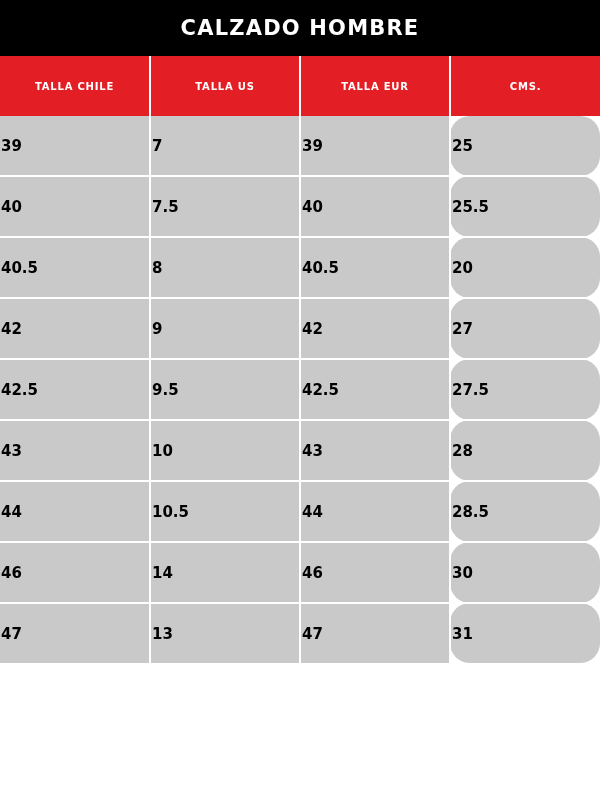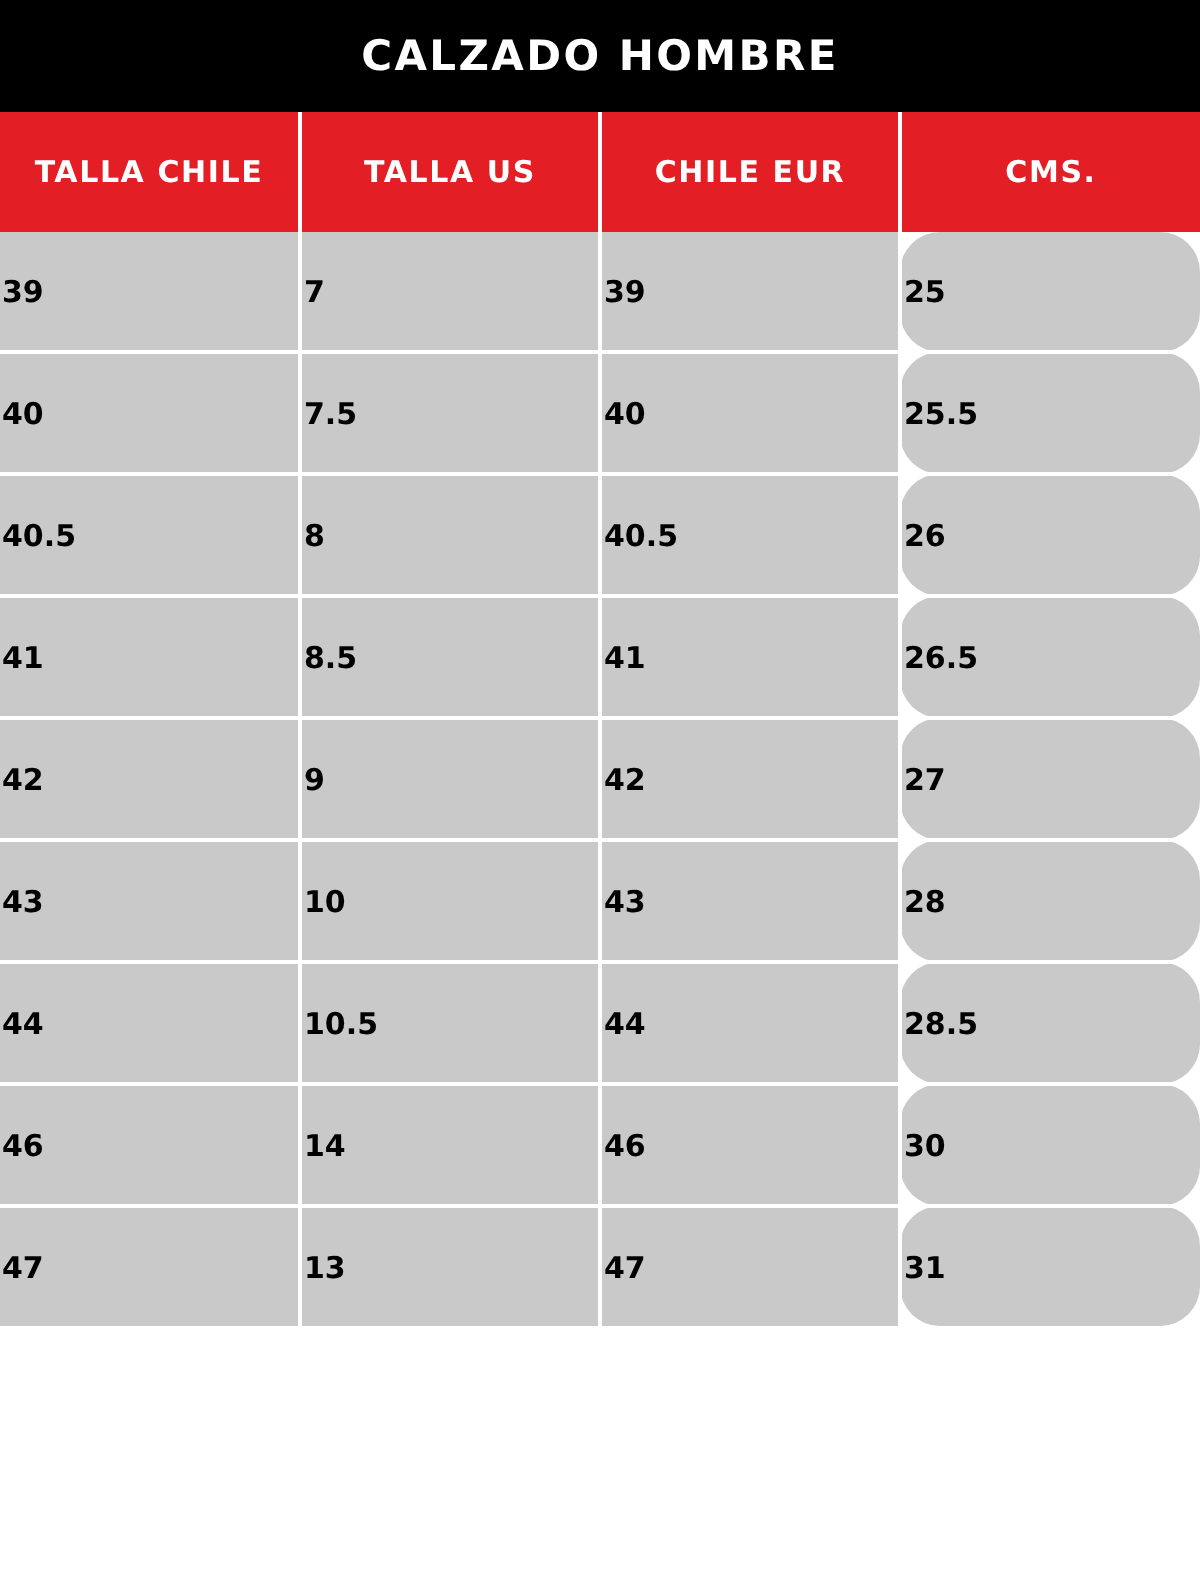--- a/index.html
+++ b/index.html
@@ -33,21 +33,21 @@
   }
   table.size-table {
     border-collapse: collapse;
     width: 100%;
     table-layout: fixed;
     flex: 1 1 auto;
   }
   table.size-table th {
     background: #e31e24;
     color: #ffffff;
-    font-size: 15px;
+    font-size: 10px;
     font-weight: bold;
     letter-spacing: 0.8px;
     height: 58px;
     border-right: 2px solid #ffffff;
     text-align: center;
     vertical-align: middle;
   }
   table.size-table th:last-child {
     border-right: none;
   }
@@ -75,54 +75,54 @@
 
 <div class="size-chart">
 
   <div class="chart-title">CALZADO HOMBRE</div>
 
   <table class="size-table">
     <thead>
       <tr>
         <th>TALLA CHILE</th>
         <th>TALLA US</th>
-        <th>CHILE EUR</th>
+        <th>TALLA EUR</th>
         <th>CMS.</th>
       </tr>
     </thead>
     <tbody>
       <tr>
         <td>39</td>
         <td>7</td>
         <td>39</td>
         <td>25</td>
       </tr>
       <tr>
         <td>40</td>
         <td>7.5</td>
         <td>40</td>
         <td>25.5</td>
       </tr>
       <tr>
         <td>40.5</td>
         <td>8</td>
         <td>40.5</td>
-        <td>26</td>
-      </tr>
-      <tr>
-        <td>41</td>
-        <td>8.5</td>
-        <td>41</td>
-        <td>26.5</td>
+        <td>20</td>
       </tr>
       <tr>
         <td>42</td>
         <td>9</td>
         <td>42</td>
         <td>27</td>
+      </tr>
+      <tr>
+        <td>42.5</td>
+        <td>9.5</td>
+        <td>42.5</td>
+        <td>27.5</td>
       </tr>
       <tr>
         <td>43</td>
         <td>10</td>
         <td>43</td>
         <td>28</td>
       </tr>
       <tr>
         <td>44</td>
         <td>10.5</td>

